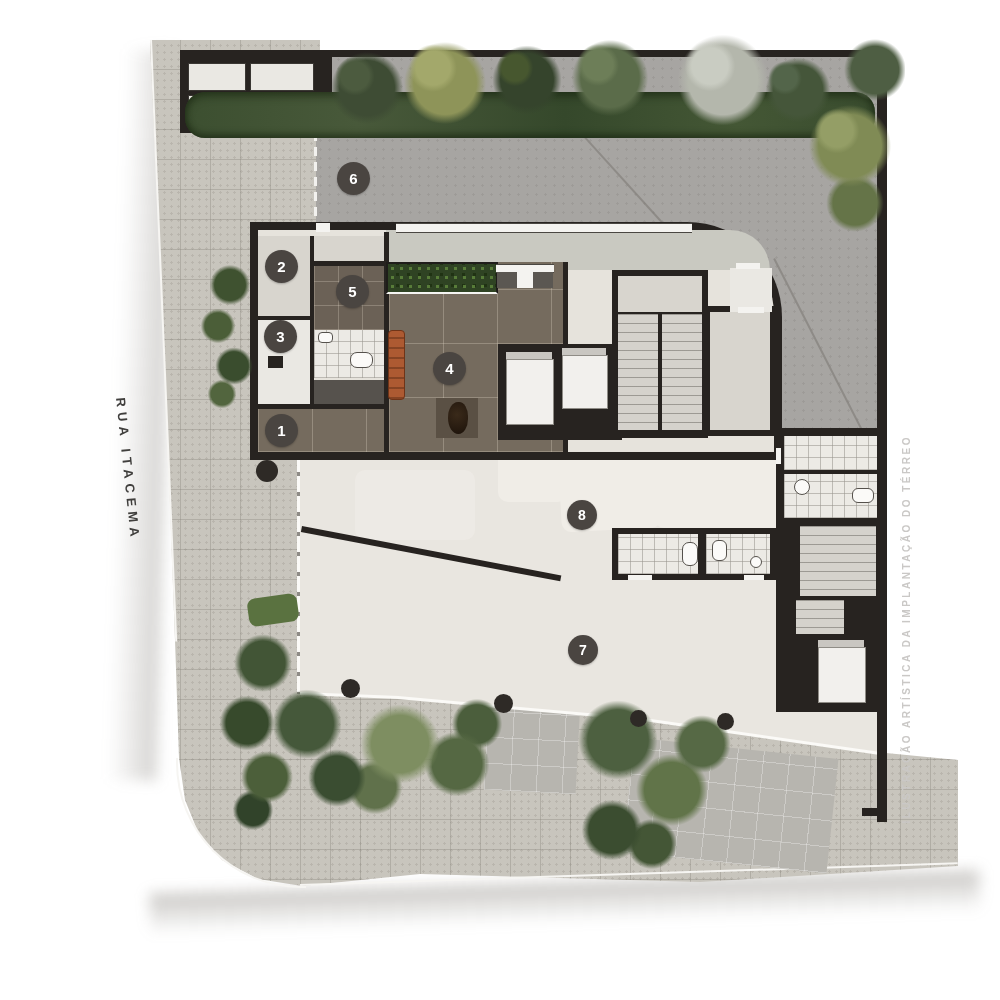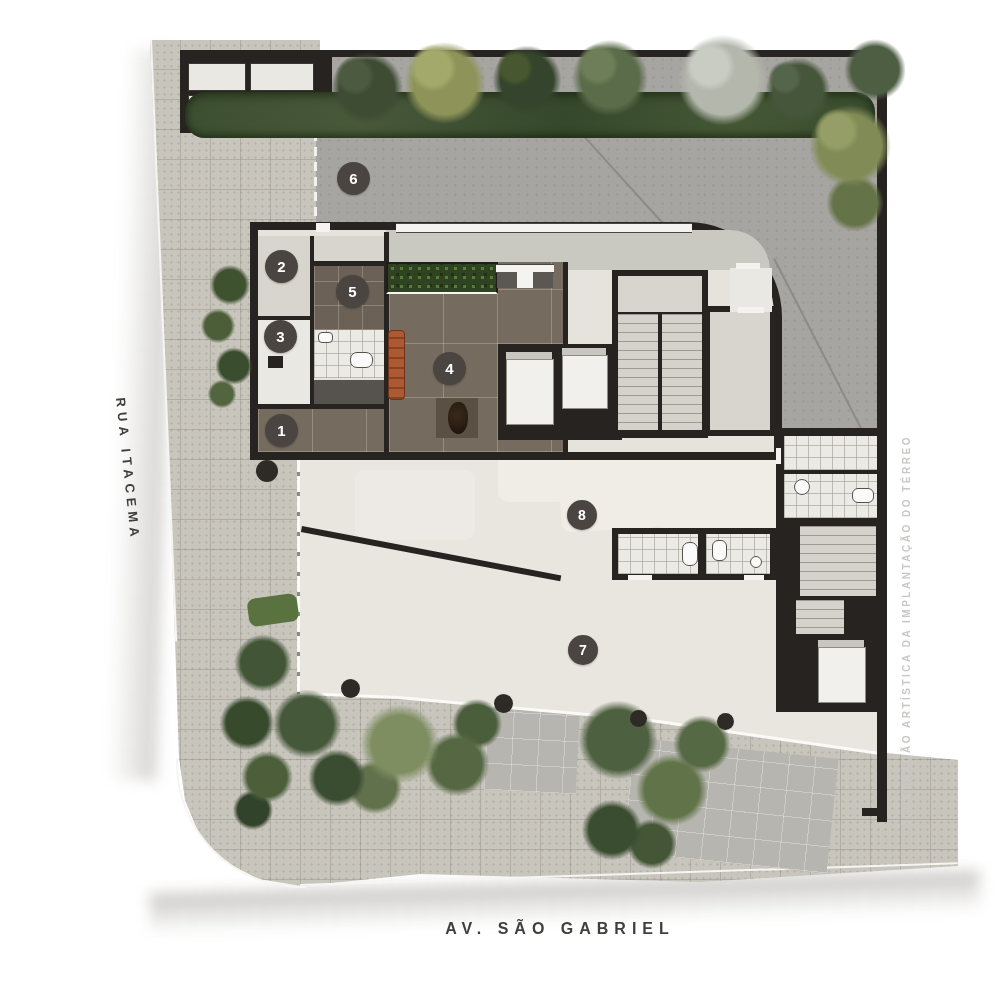--- a/index.html
+++ b/index.html
@@ -253,16 +253,15 @@
   <div class="a marker" style="left:265px;top:414px;">1</div>
   <div class="a marker" style="left:265px;top:250px;">2</div>
   <div class="a marker" style="left:264px;top:320px;">3</div>
   <div class="a marker" style="left:433px;top:352px;">4</div>
   <div class="a marker" style="left:336px;top:275px;">5</div>
   <div class="a marker" style="left:337px;top:162px;">6</div>
   <div class="a marker" style="left:568px;top:635px;width:30px;height:30px;font-size:14px;">7</div>
   <div class="a marker" style="left:567px;top:500px;width:30px;height:30px;font-size:14px;">8</div>
 
   <div class="a street street-left" style="left:18px;top:462px;width:220px;transform:rotate(84deg);">RUA ITACEMA</div>
-  <div class="a street" style="left:360px;top:920px;width:400px;">AV. SÃO GABRIEL</div>
   <div class="a watermark" style="left:716px;top:628px;width:380px;transform:rotate(-90deg);">ILUSTRAÇÃO ARTÍSTICA DA IMPLANTAÇÃO DO TÉRREO</div>
 
 </div>
 
 </body></html>

